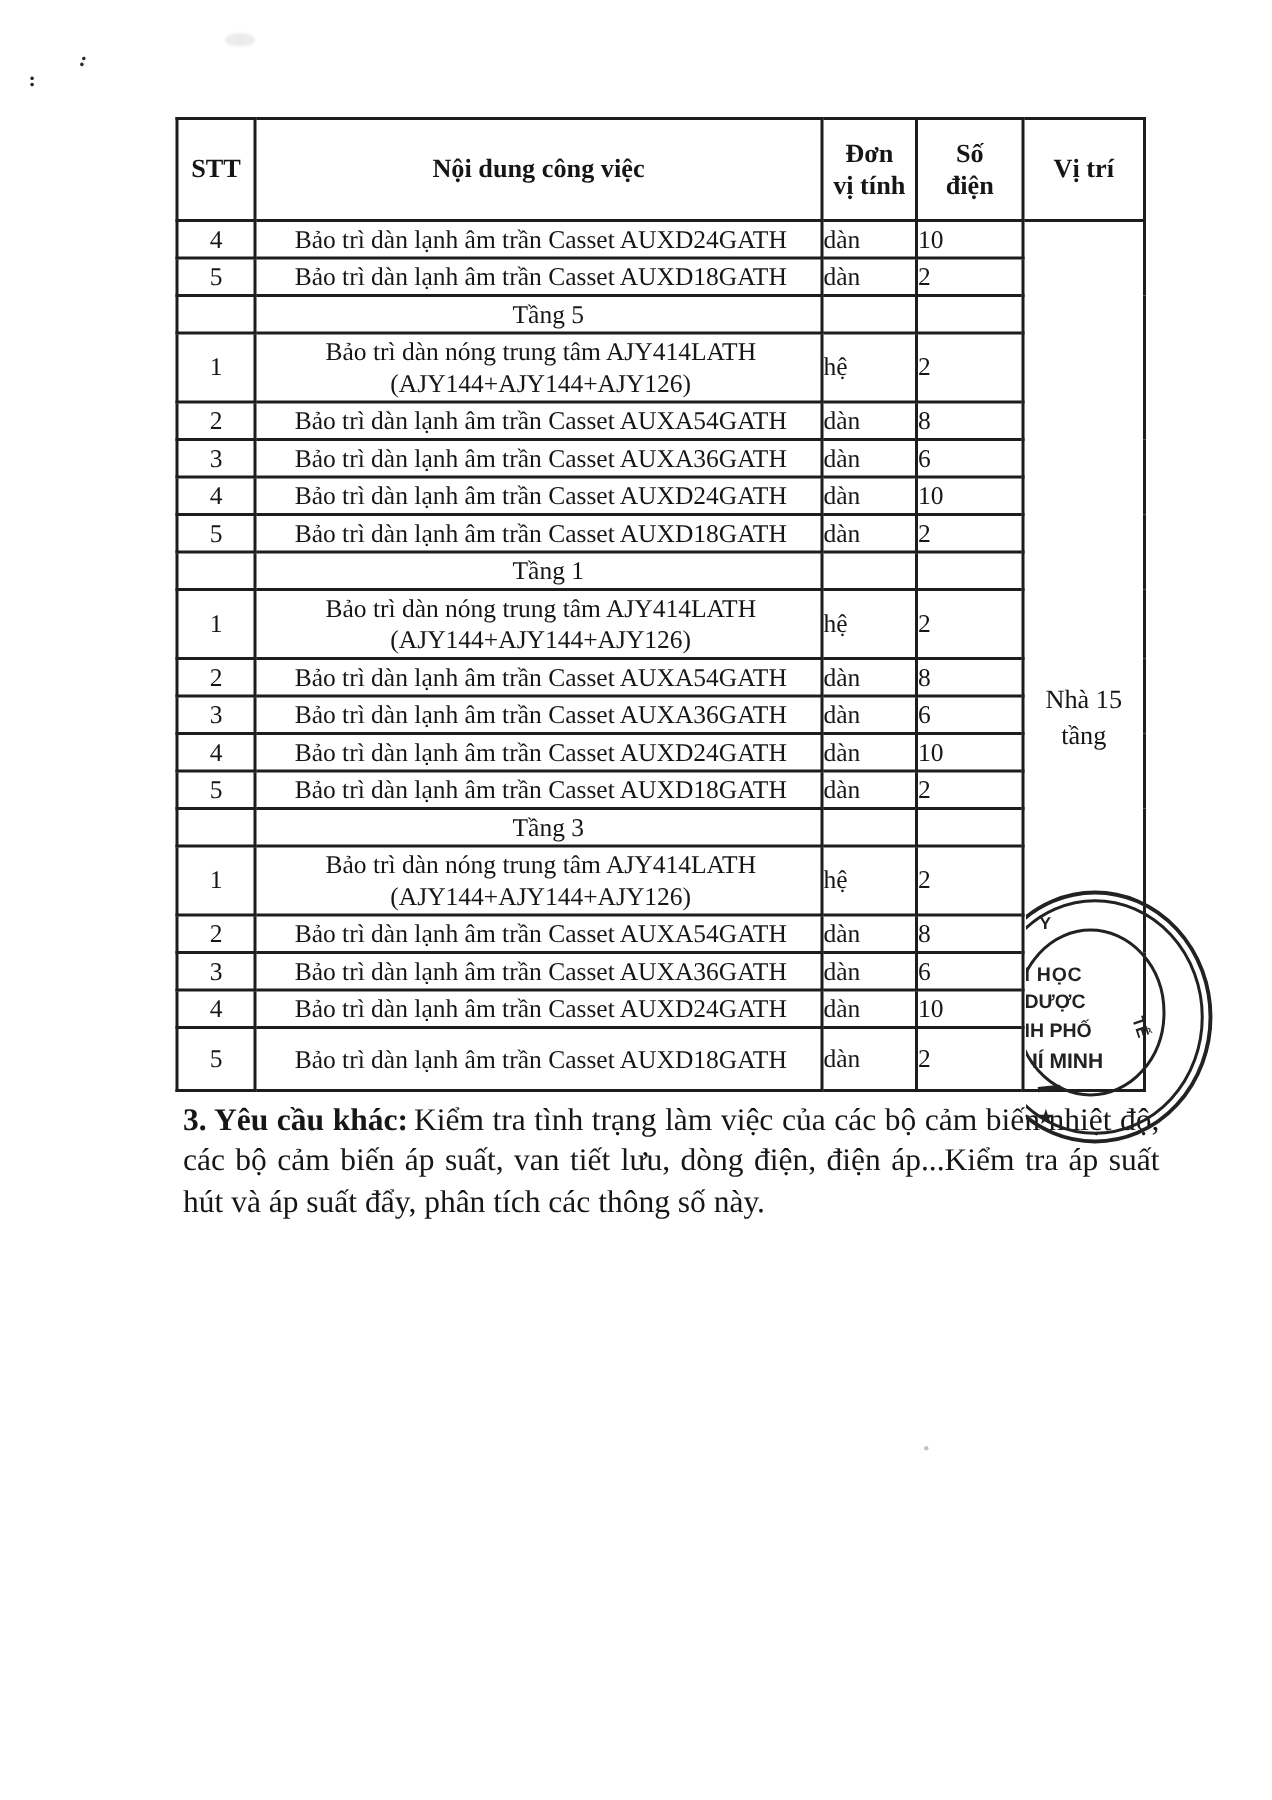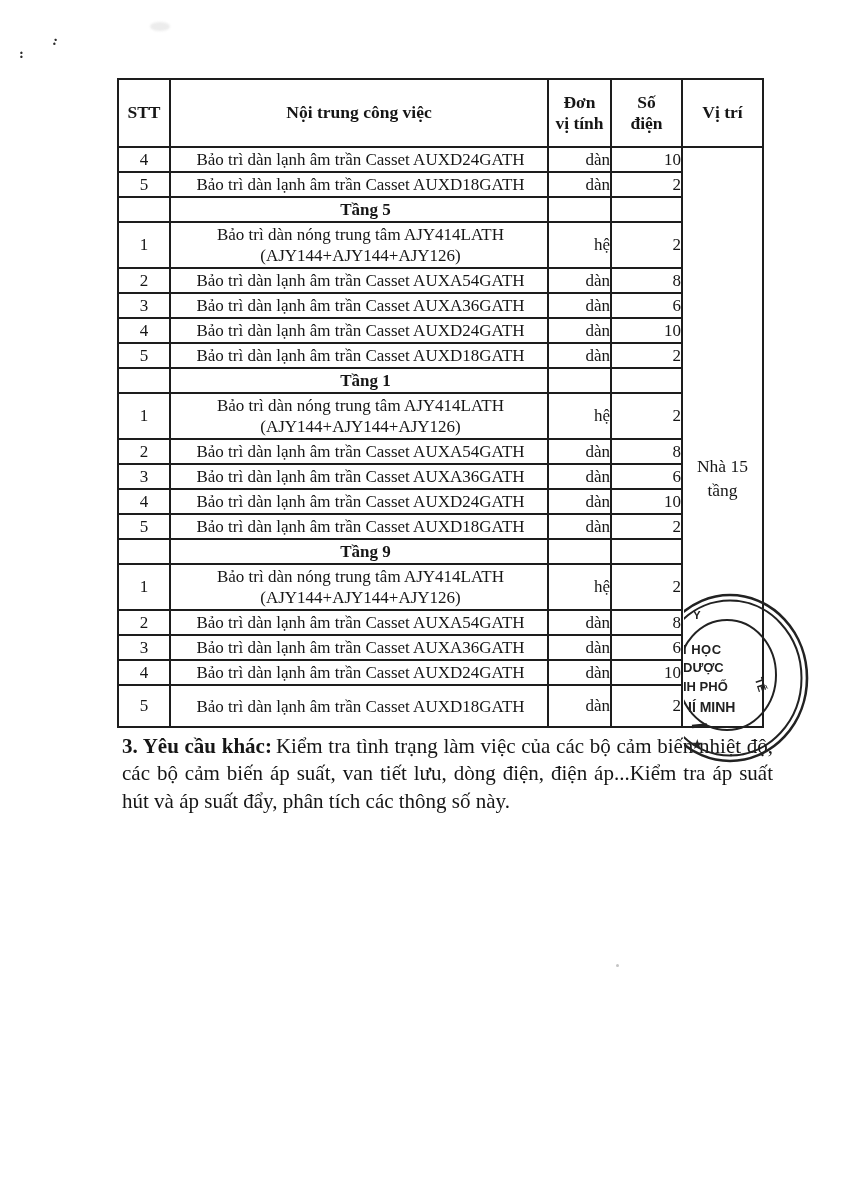--- a/index.html
+++ b/index.html
@@ -17,22 +17,22 @@
         table-layout:fixed;}
   .worktable th,.worktable td{border:2px solid #1d1d1d;overflow:hidden;}
   .worktable thead th{height:66px;font-size:17.5px;font-weight:bold;text-align:center;
         vertical-align:middle;white-space:pre-line;line-height:1.22;padding:0 2px;}
   .worktable td{font-size:17px;vertical-align:middle;padding:0;}
   tr.item-row{height:25px;}
   tr.section-row{height:21px;}
   tr.last-row{height:42px;}
   td.cell-stt{text-align:center;}
   td.cell-desc{text-align:center;padding:1px 4px 1px 7px;line-height:21px;}
-  td.cell-desc.section-label{font-weight:bold;padding-left:17px;}
-  td.cell-unit,td.cell-qty{text-align:right;}
+  td.cell-desc.section-label{font-weight:normal;padding-left:17px;}
+  td.cell-unit,td.cell-qty{text-align:left;}
   td.loc-cell{text-align:center;white-space:pre-line;vertical-align:middle;
         padding-top:84px;line-height:1.35;font-size:17.5px;}
 
   
   .note{position:absolute;left:122px;top:712px;width:651px;font-size:21px;
         line-height:1.3;text-align:justify;}
   .note b{margin-right:4px;}
 
   
   .stamp{position:absolute;left:678px;top:583px;}
@@ -52,21 +52,21 @@
     <colgroup>
       <col style="width:52px">
         <col style="width:378px">
         <col style="width:63px">
       <col style="width:71px">
         <col style="width:81px">
     </colgroup>
     <thead>
       <tr>
         <th>STT</th>
-        <th>Nội trung công việc</th>
+        <th>Nội dung công việc</th>
         <th>Đơn
 vị tính</th>
         <th>Số
 điện</th>
         <th>Vị trí</th>
       </tr>
     </thead>
     <tbody>
         <tr class="item-row">
           <td class="cell-stt">4</td>
@@ -149,21 +149,21 @@
           <td class="cell-qty">10</td>
         </tr>
         <tr class="item-row">
           <td class="cell-stt">5</td>
           <td class="cell-desc">Bảo trì dàn lạnh âm trần Casset AUXD18GATH</td>
           <td class="cell-unit">dàn</td>
           <td class="cell-qty">2</td>
         </tr>
         <tr class="section-row">
           <td class="cell-stt"></td>
-          <td class="cell-desc section-label">Tầng 9</td>
+          <td class="cell-desc section-label">Tầng 3</td>
           <td class="cell-unit"></td>
           <td class="cell-qty"></td>
         </tr>
         <tr class="item-row">
           <td class="cell-stt">1</td>
           <td class="cell-desc">Bảo trì dàn nóng trung tâm AJY414LATH (AJY144+AJY144+AJY126)</td>
           <td class="cell-unit">hệ</td>
           <td class="cell-qty">2</td>
         </tr>
         <tr class="item-row">

